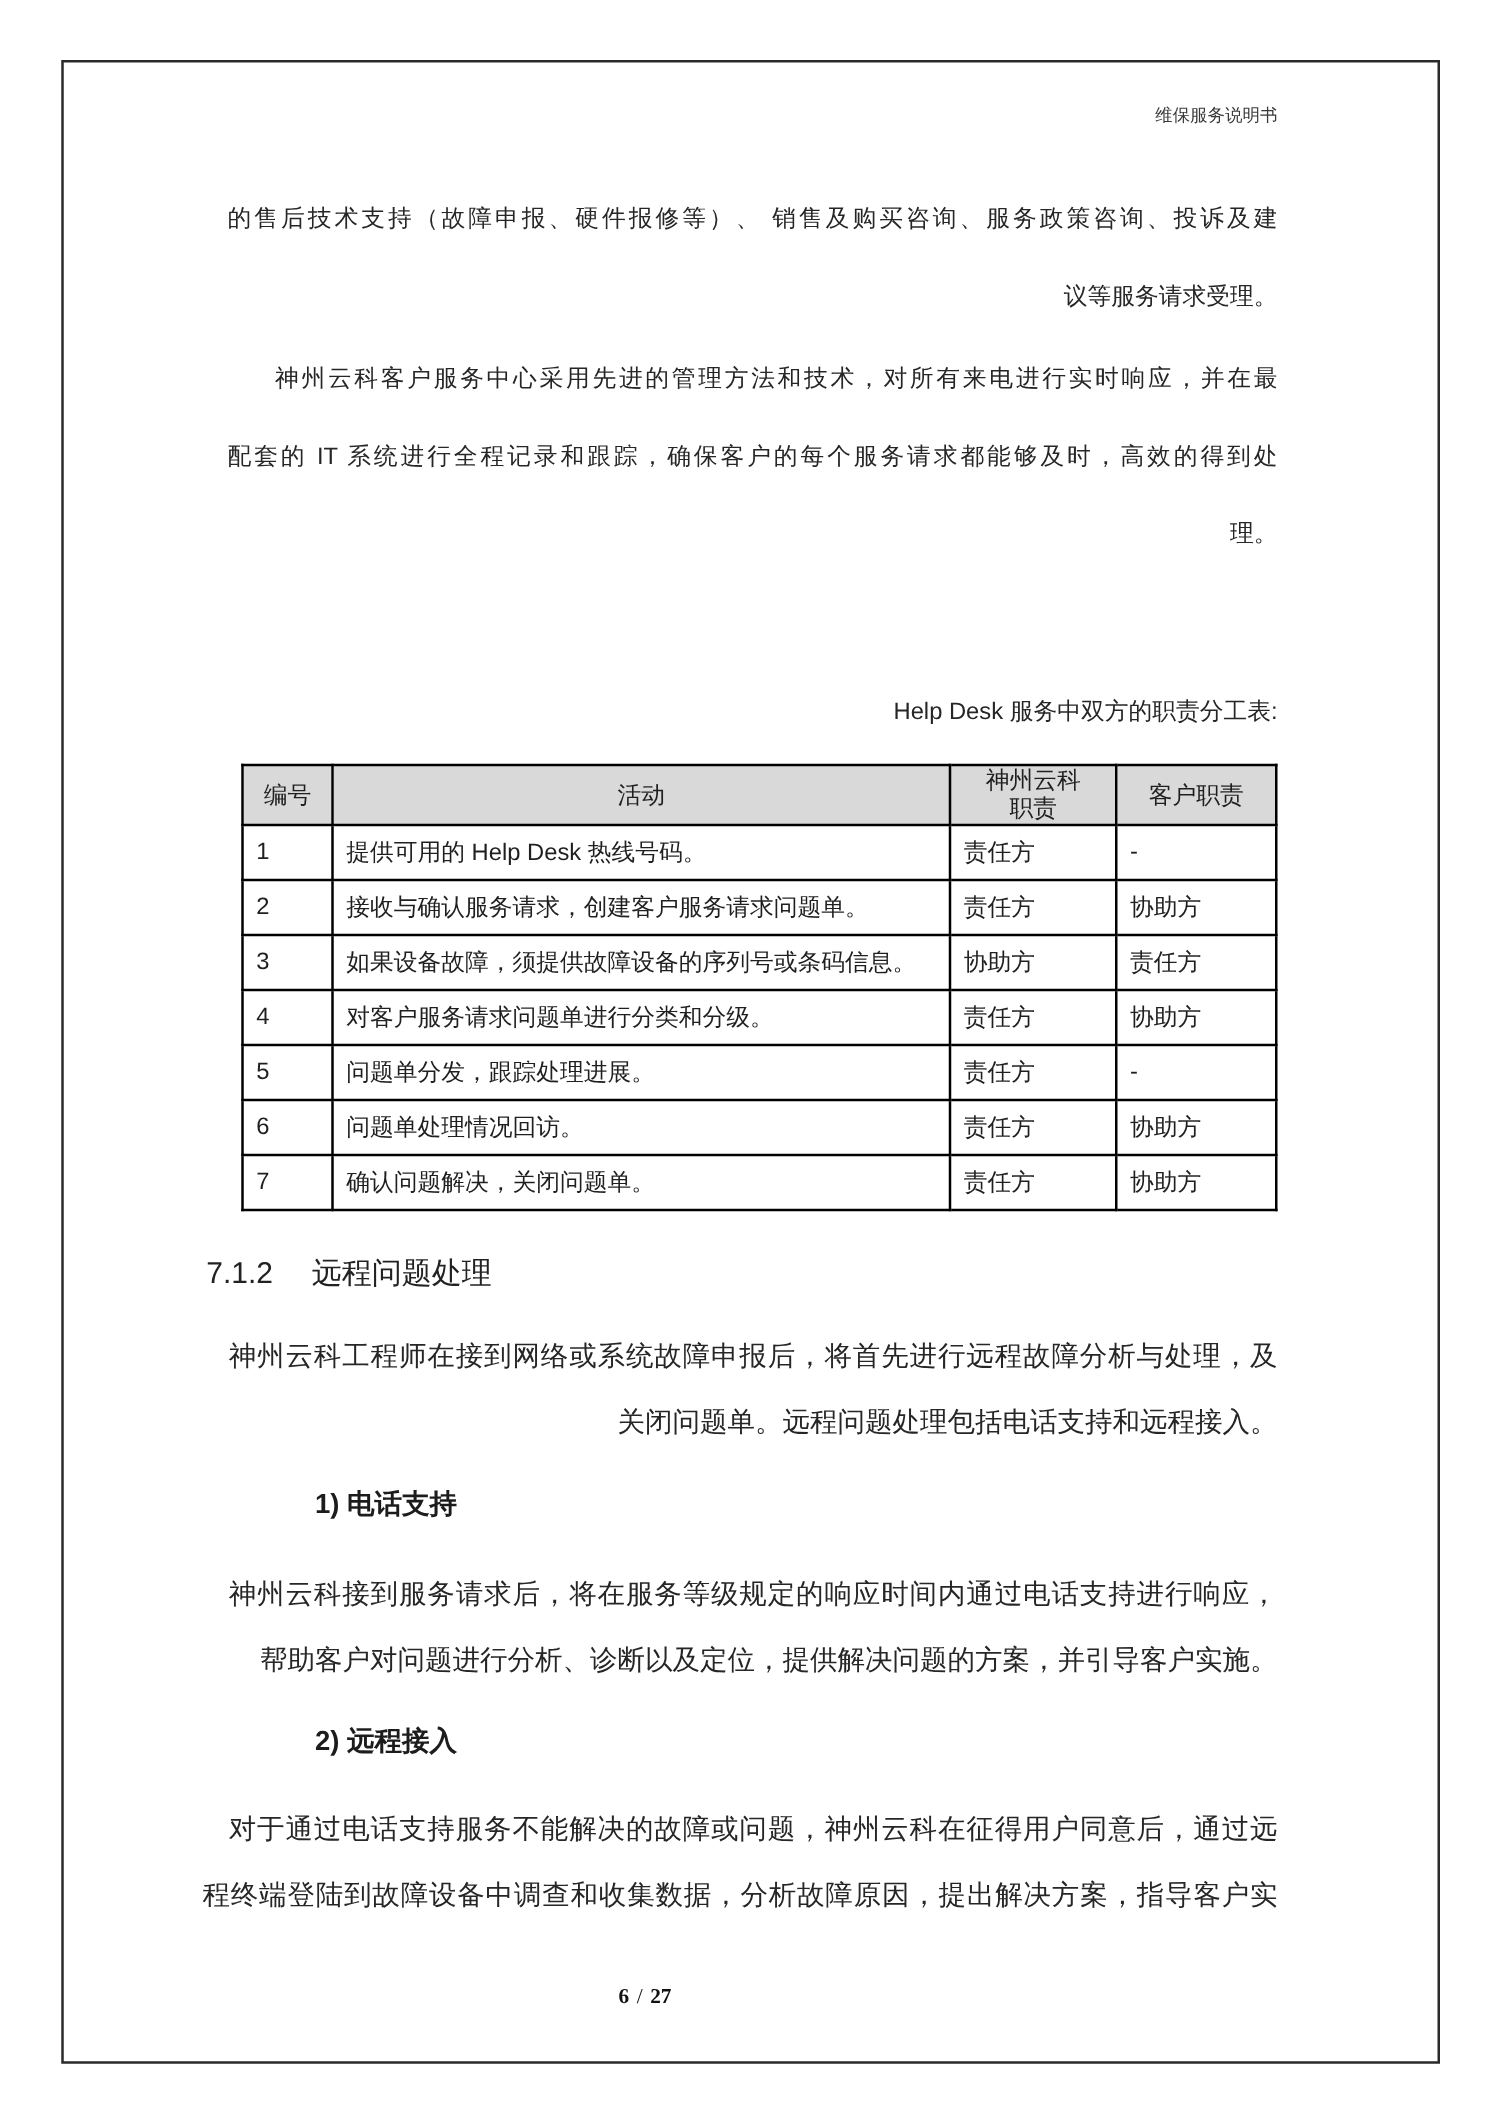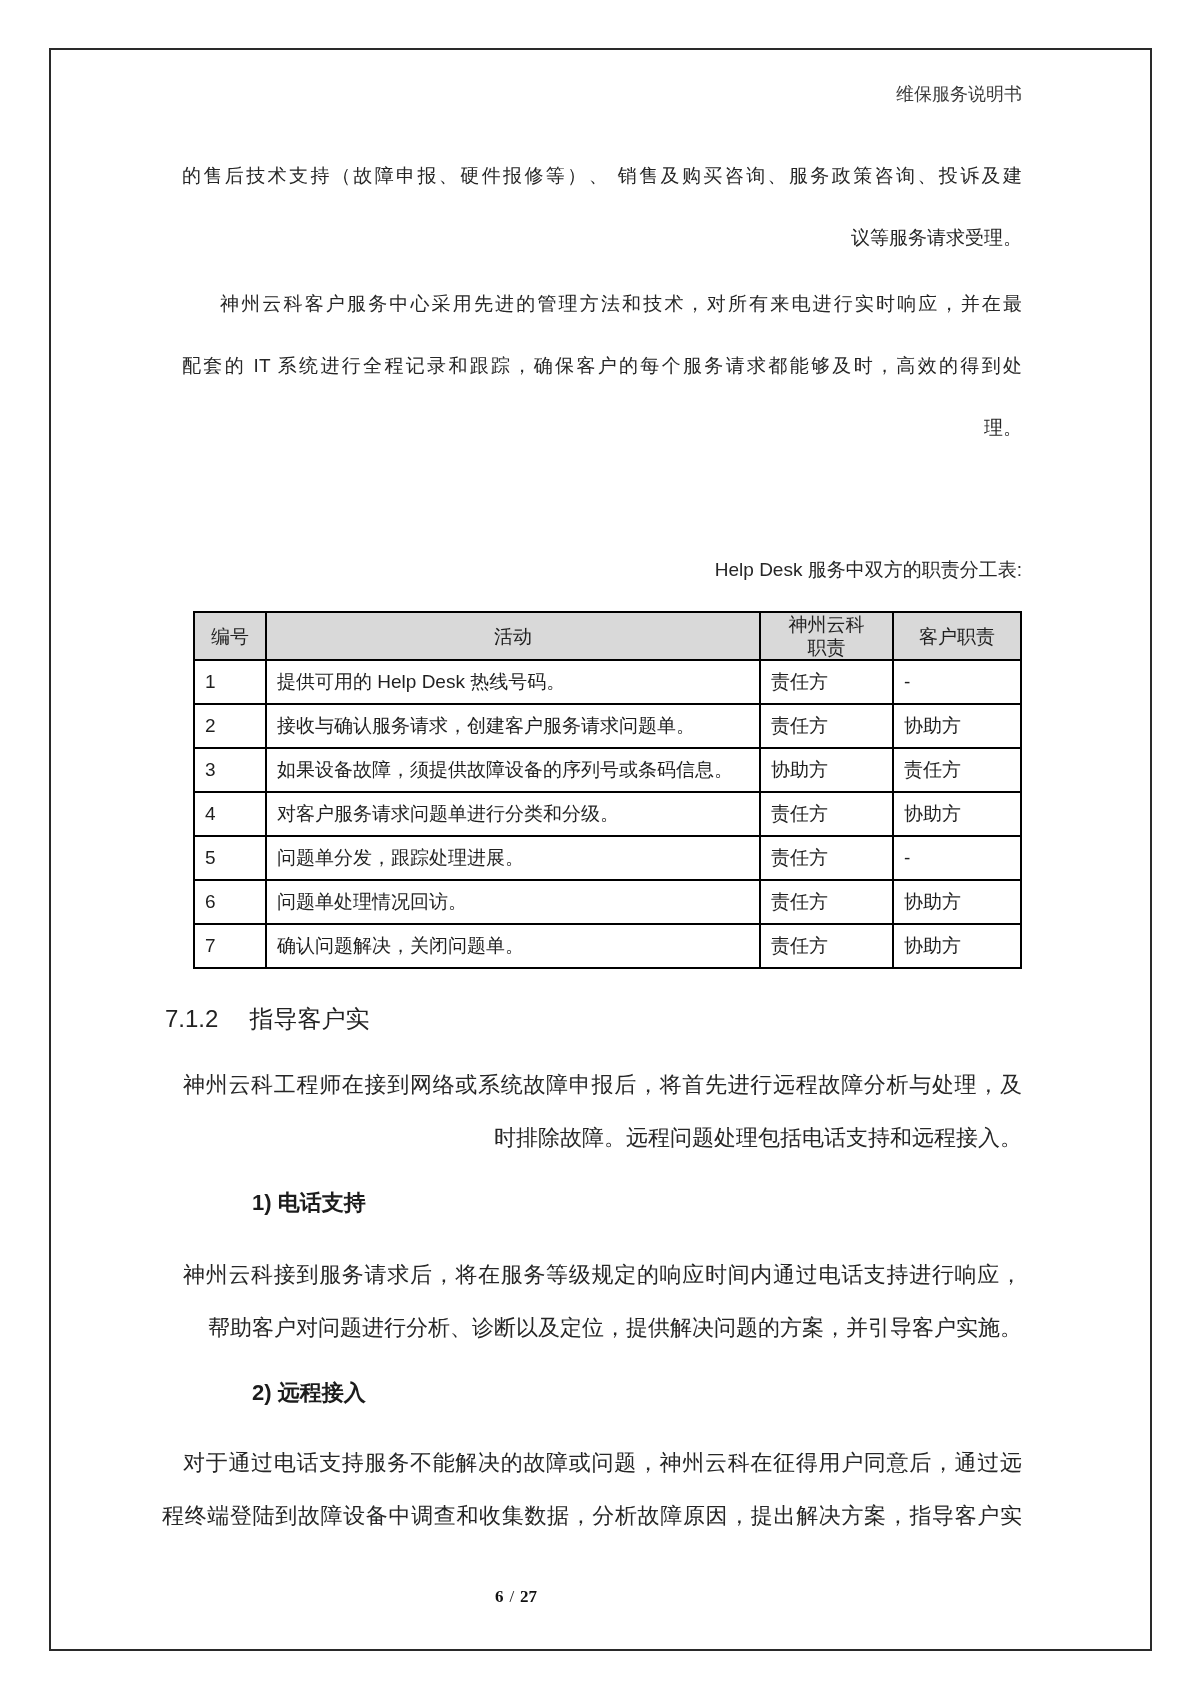--- a/index.html
+++ b/index.html
@@ -1,21 +1,21 @@
 <!DOCTYPE html>
 <html><head>
 <meta charset="utf-8">
 <style>
   html,body{margin:0;padding:0;background:#ffffff;}
   .page{position:relative;width:1200px;height:1698px;background:#ffffff;overflow:hidden;
         color:#262626;font-family:"Liberation Sans","DejaVu Sans",sans-serif;}
   .frame{position:absolute;left:49px;top:48px;width:1103px;height:1603px;
          border:2px solid #2a2a2a;box-sizing:border-box;}
   .doc-header{position:absolute;top:83px;left:162px;width:860px;text-align:right;
-         font-family:"Liberation Serif","DejaVu Serif",serif;font-size:18px;line-height:22px;color:#3a3a3a;}
+         font-family:"Liberation Serif","DejaVu Serif",serif;font-size:14px;line-height:22px;color:#3a3a3a;}
   .para{position:absolute;}
   .p-hi{left:182px;width:840px;font-size:19px;}
   .p-hi .ln{height:62px;line-height:62px;}
   .p-lo{left:162px;width:860px;font-size:22px;}
   .p-lo .ln{height:53px;line-height:53px;}
   .ln.just{text-align:justify;text-align-last:justify;}
   .ln.left{text-align:right;}
   .p-hi .ln.ind{text-indent:38px;}
   .p-lo .ln.ind{text-indent:21px;}
   #table-intro{top:539px;}
@@ -119,26 +119,26 @@
       <tr>
         <td>7</td>
         <td>确认问题解决，关闭问题单。</td>
         <td>责任方</td>
         <td>协助方</td>
       </tr>
     </tbody>
   </table>
 
   <div id="section-heading">
-    <span class="sec-num">7.1.2</span><span>指导客户实</span>
+    <span class="sec-num">7.1.2</span><span>远程问题处理</span>
   </div>
 
   <div class="para p-lo" id="para3">
     <div class="ln just ind">神州云科工程师在接到网络或系统故障申报后，将首先进行远程故障分析与处理，及</div>
-    <div class="ln left">时排除故障。远程问题处理包括电话支持和远程接入。</div>
+    <div class="ln left">关闭问题单。远程问题处理包括电话支持和远程接入。</div>
   </div>
 
   <div class="subheading" id="sub1">1) 电话支持</div>
 
   <div class="para p-lo" id="para4">
     <div class="ln just ind">神州云科接到服务请求后，将在服务等级规定的响应时间内通过电话支持进行响应，</div>
     <div class="ln left">帮助客户对问题进行分析、诊断以及定位，提供解决问题的方案，并引导客户实施。</div>
   </div>
 
   <div class="subheading" id="sub2">2) 远程接入</div>

